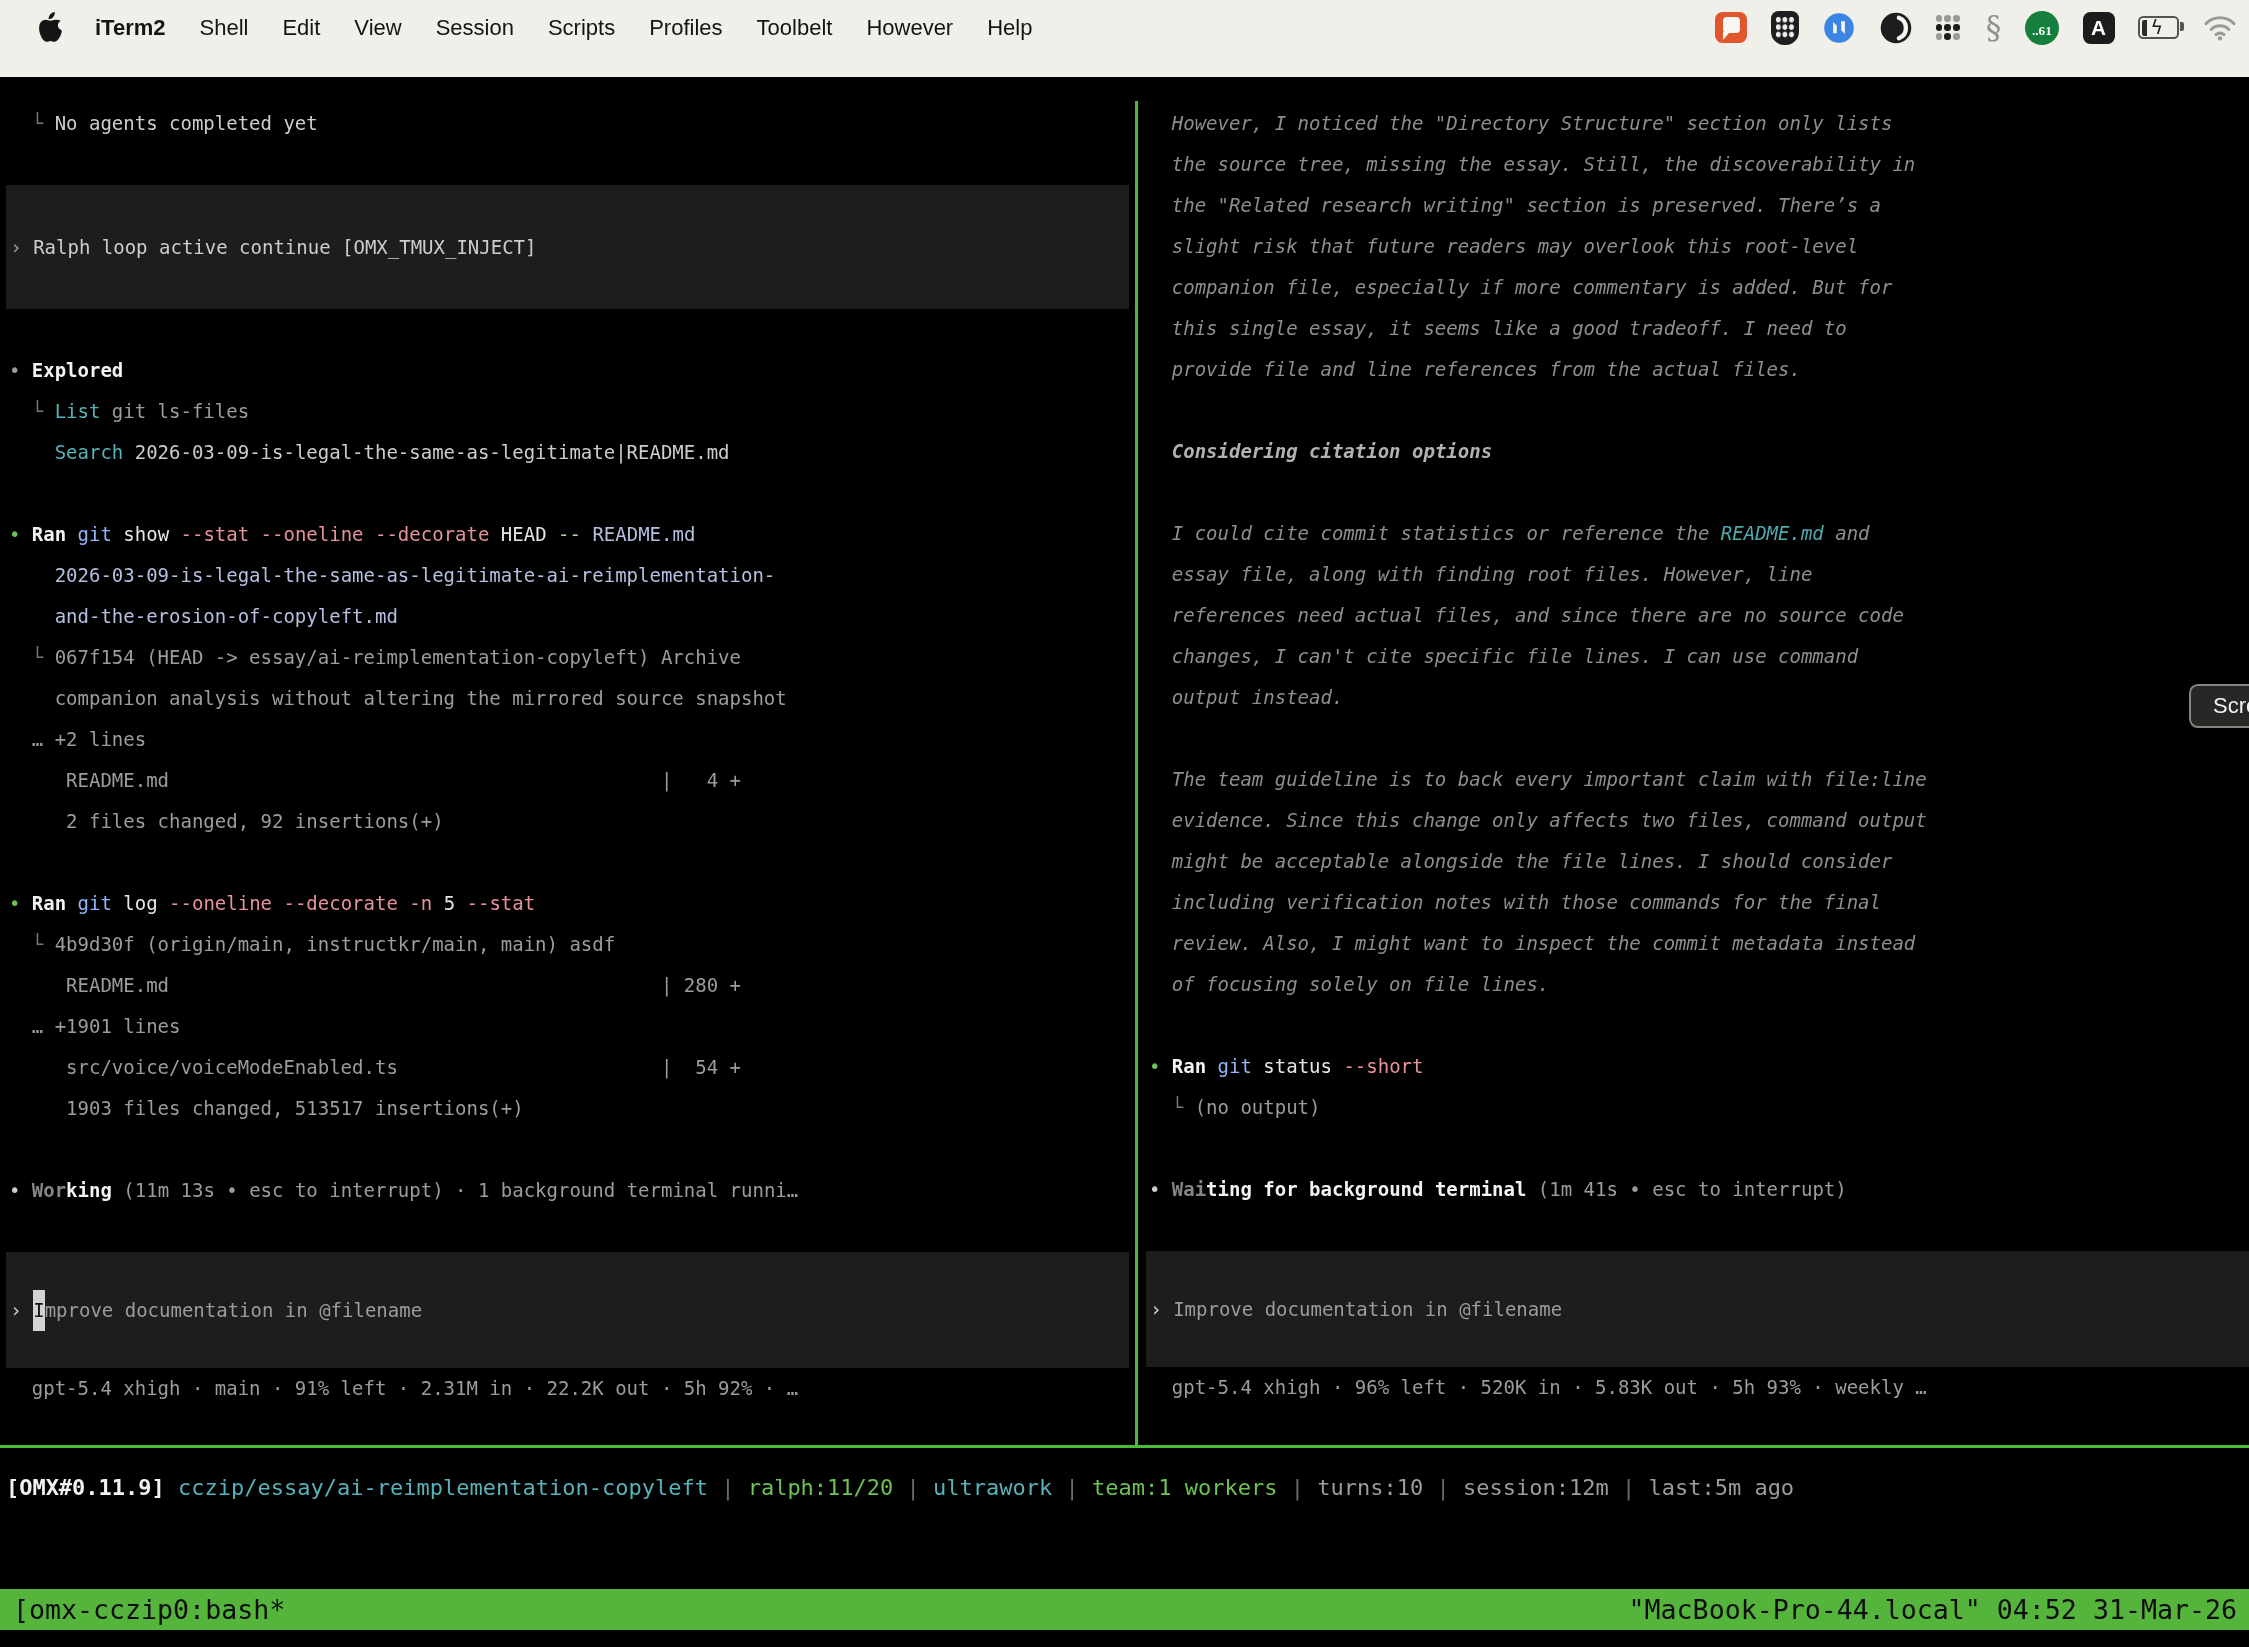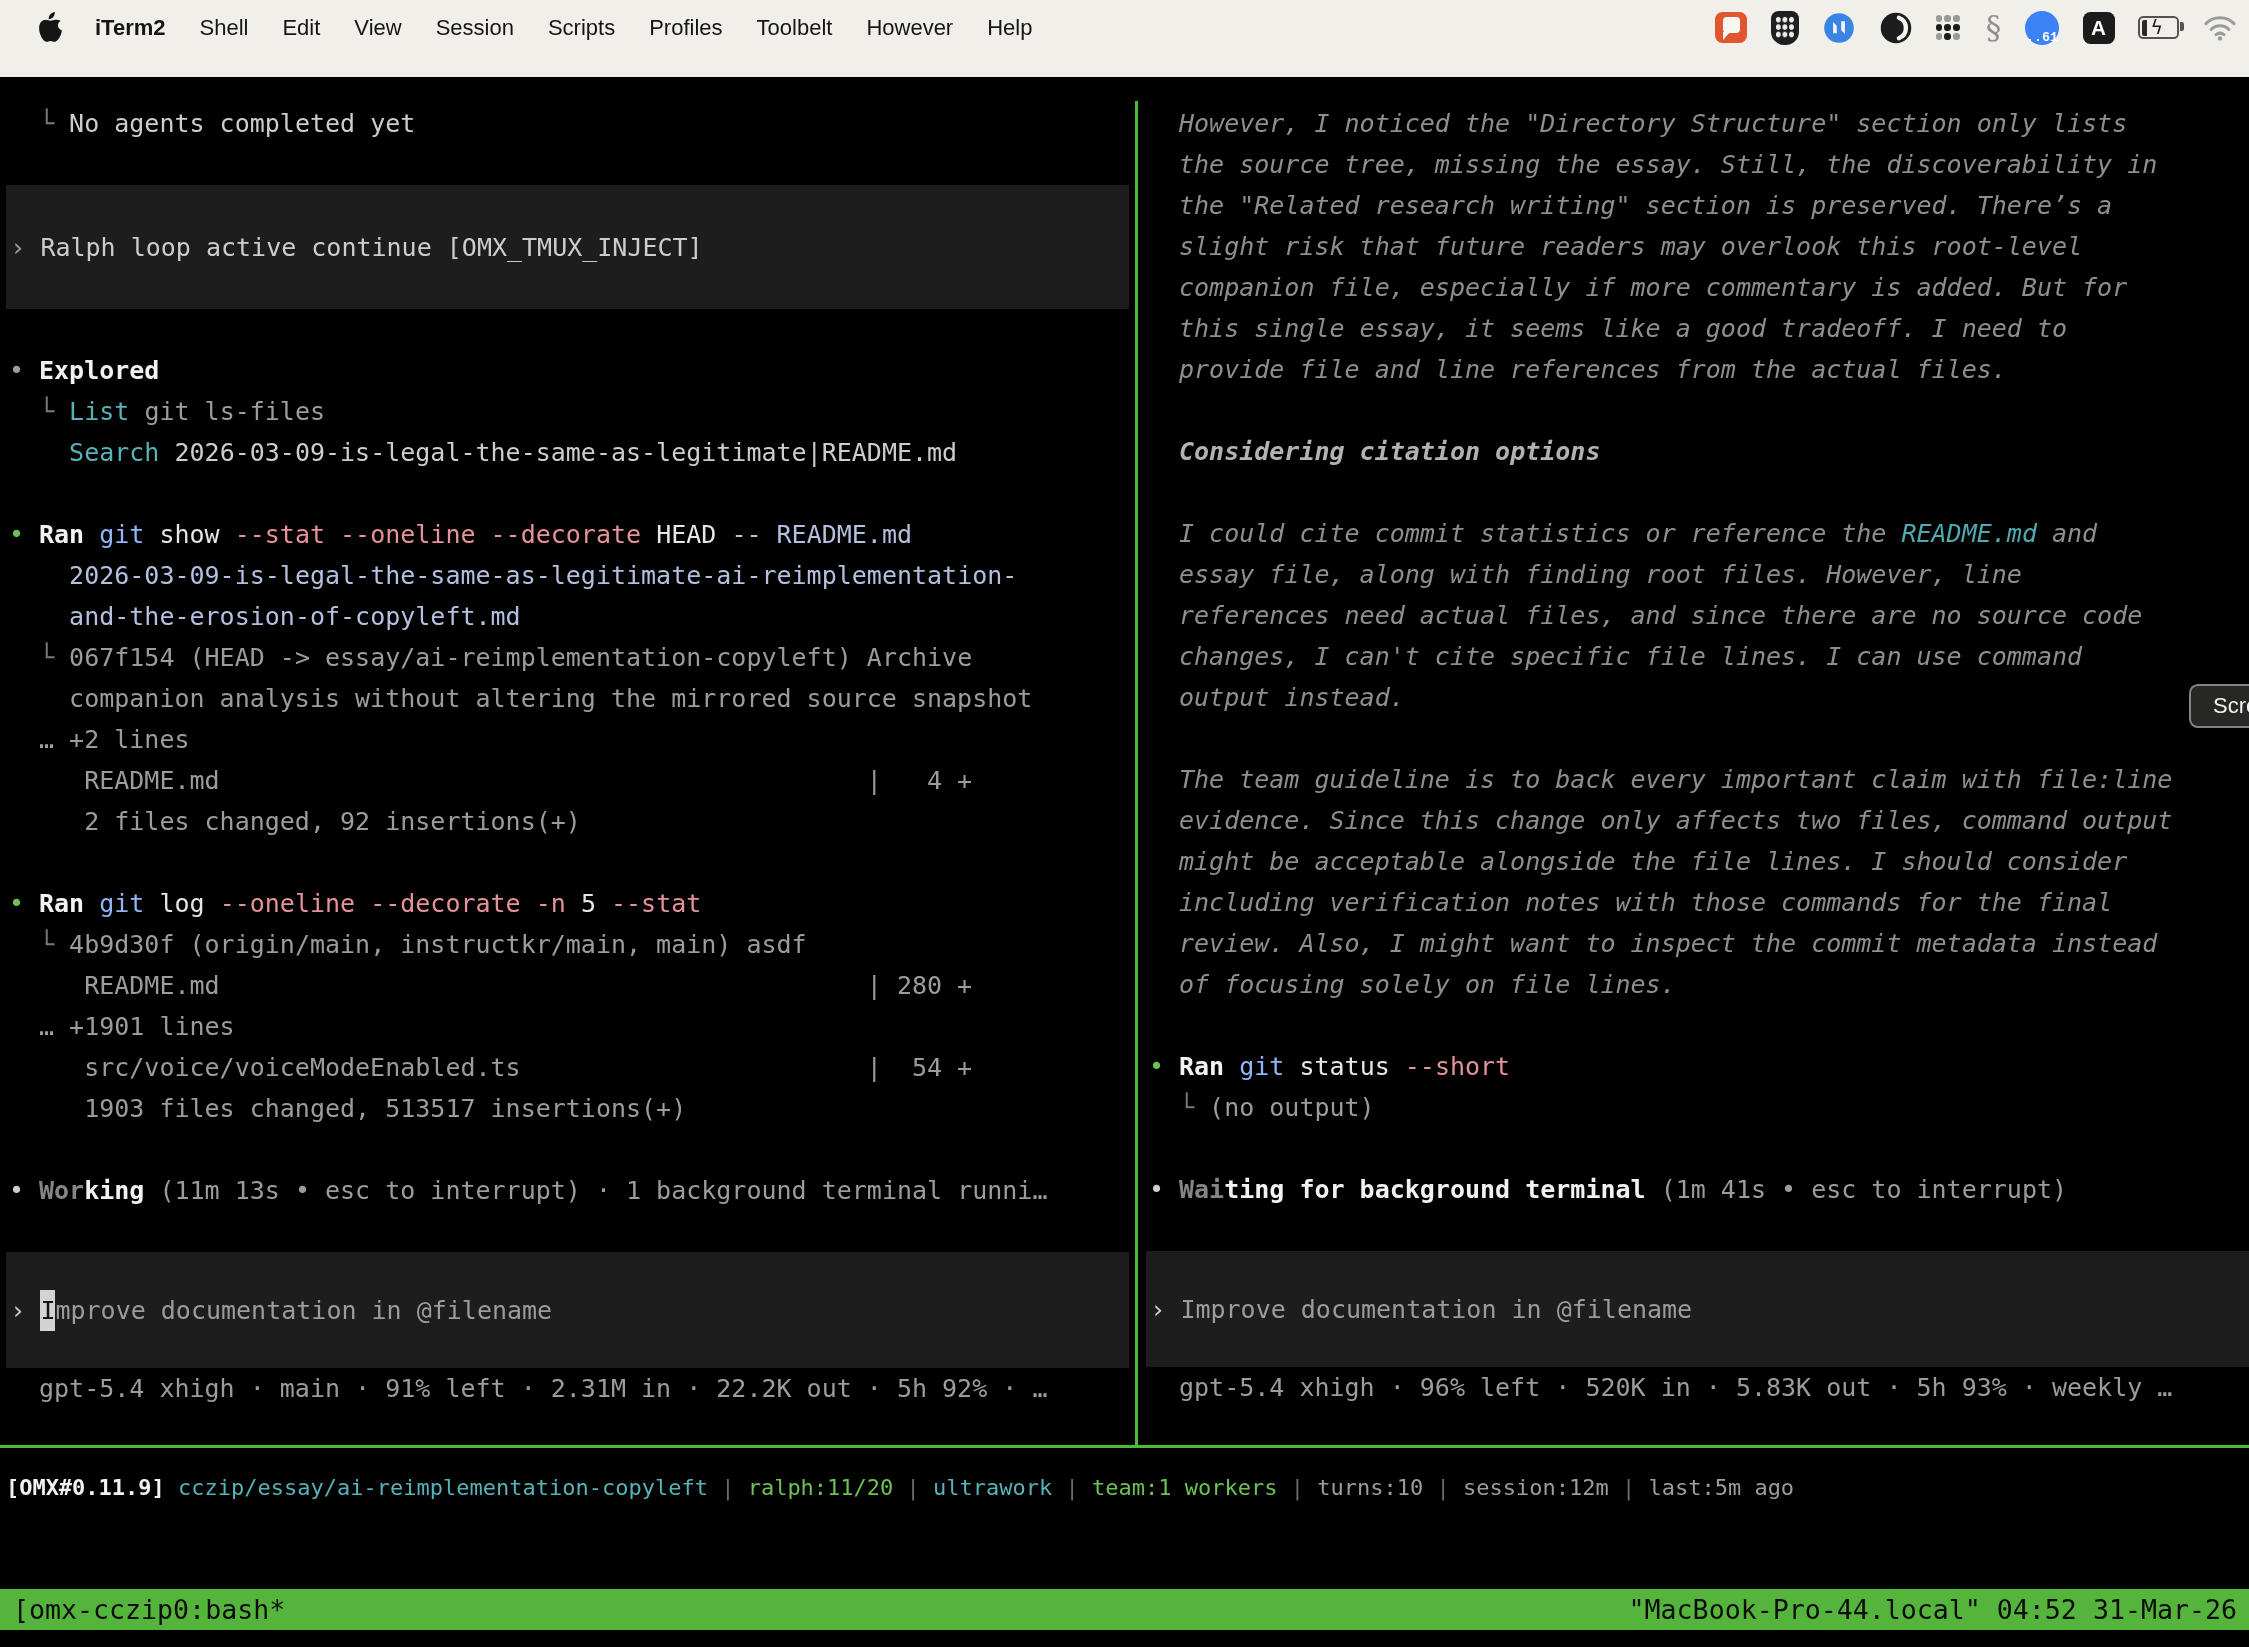--- a/index.html
+++ b/index.html
@@ -22,23 +22,23 @@
   .msg-tail{position:absolute;left:7.4px;top:20px;width:0;height:0;border-left:7.4px solid #f6f6f2;border-bottom:8.9px solid transparent;}
   .shield{width:28px;height:34px;background:#1f1f1f;border-radius:7.4px 7.4px 13.3px 13.3px;position:relative;}
   .shield::before{content:"";position:absolute;inset:5.2px 4.4px 6.6px 4.4px;
       background-image:radial-gradient(#ececec 2.2px, transparent 2.6px);
       background-size:6.6px 7.4px;}
   .moon{width:32px;height:32px;}
   .dots{display:grid;grid-template-columns:repeat(3,8.9px);grid-template-rows:repeat(3,8.9px);}
   .dots i{width:6.6px;height:6.6px;border-radius:50%;}
   .dots .l{background:#9a9a98;} .dots .d{background:#1c1c1c;}
   .squig{font-family:"DejaVu Serif",serif;font-size:31px;color:#8f8f8d;line-height:1;}
-  .c61{width:34px;height:34px;border-radius:50%;background:#3b82f6;color:#fff;
-       font-family:Liberation Mono, monospace;font-size:13.3px;font-weight:bold;
-       display:flex;align-items:flex-end;justify-content:center;padding-bottom:0;box-sizing:border-box;}
+  .c61{width:34px;height:34px;border-radius:50%;background:#15803d;color:#fff;
+       font-family:Liberation Serif, serif;font-size:13.3px;font-weight:bold;
+       display:flex;align-items:flex-end;justify-content:center;padding-bottom:6px;box-sizing:border-box;}
   .abadge{width:32px;height:32px;border-radius:7.4px;background:#1c1c1c;color:#fff;
        font-family:"Liberation Sans",sans-serif;font-size:20.7px;font-weight:bold;
        display:flex;align-items:center;justify-content:center;}
   .batt{width:37px;height:19px;border:2.2px solid #55534f;border-radius:5.2px;position:relative;background:#f0efe9;}
   .batt::before{content:"";position:absolute;left:1.5px;top:1.5px;bottom:1.5px;width:5.2px;background:#2a2a28;border-radius:2.2px 0 0 2.2px;}
   .batt::after{content:"";position:absolute;right:-6.6px;top:4.4px;width:3.7px;height:8.9px;background:#55534f;border-radius:0 2.2px 2.2px 0;}
   .bolt{position:absolute;left:10.3px;top:-2.2px;font-size:19px;color:#1c1c1c;font-family:"DejaVu Sans",sans-serif;}
 
   
   .cornerbg{position:absolute;top:55px;left:0;right:0;height:22px;background:#f0efe9;z-index:1;}
@@ -49,21 +49,21 @@
   .tl.red{background:#ef5b50;} .tl.yel{background:#f5bd4f;} .tl.grn{background:#5fc454;}
   .tl.red::after{content:"";position:absolute;left:5.9px;top:5.9px;width:7.4px;height:7.4px;border-radius:50%;background:#9f241c;}
   .wtitle{position:absolute;left:0;right:0;top:0;height:46px;line-height:46px;text-align:center;
           color:#b5b3ae;font-family:"Liberation Sans",sans-serif;font-weight:bold;font-size:21.4px;}
   .wshort{position:absolute;right:19px;top:0;height:46px;line-height:46px;color:#8f8d89;
           font-family:"DejaVu Sans",sans-serif;font-weight:bold;font-size:21.4px;}
 
   
   .terminal{position:absolute;top:101px;left:0;width:2250px;height:1344px;background:#000;z-index:2;}
   .pane{position:absolute;top:0;bottom:0;padding:2.2px 0 0 8.9px;
-        font-family:"DejaVu Sans Mono",monospace;font-size:25px;line-height:41px;
+        font-family:"DejaVu Sans Mono",monospace;font-size:19px;line-height:41px;
         white-space:pre;overflow:hidden;}
   .pane.left{left:0;width:1126px;}
   .pane.right{left:1140px;width:1110px;}
   .divider{position:absolute;left:1135px;top:0;bottom:0;width:3px;background:#4cbb35;}
   .row{height:41px;}
   .band{background:#1d1d1d;display:flex;align-items:center;white-space:pre;
         margin-left:-3px;margin-right:5.9px;padding-left:4.4px;height:124px;}
   .band.input{height:116px;}
   .pane.right .band{margin-right:0;}
 

